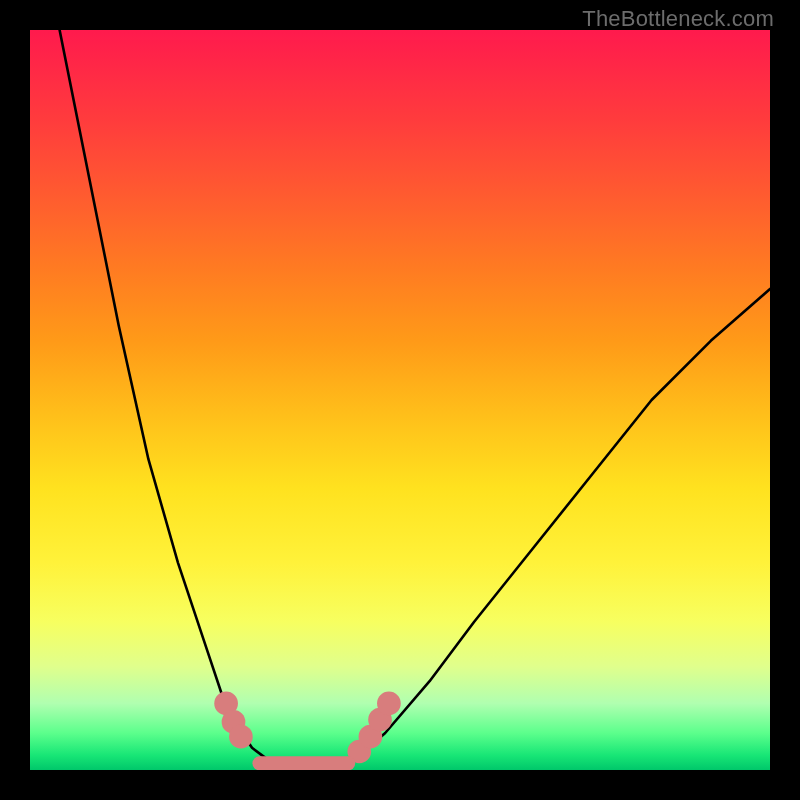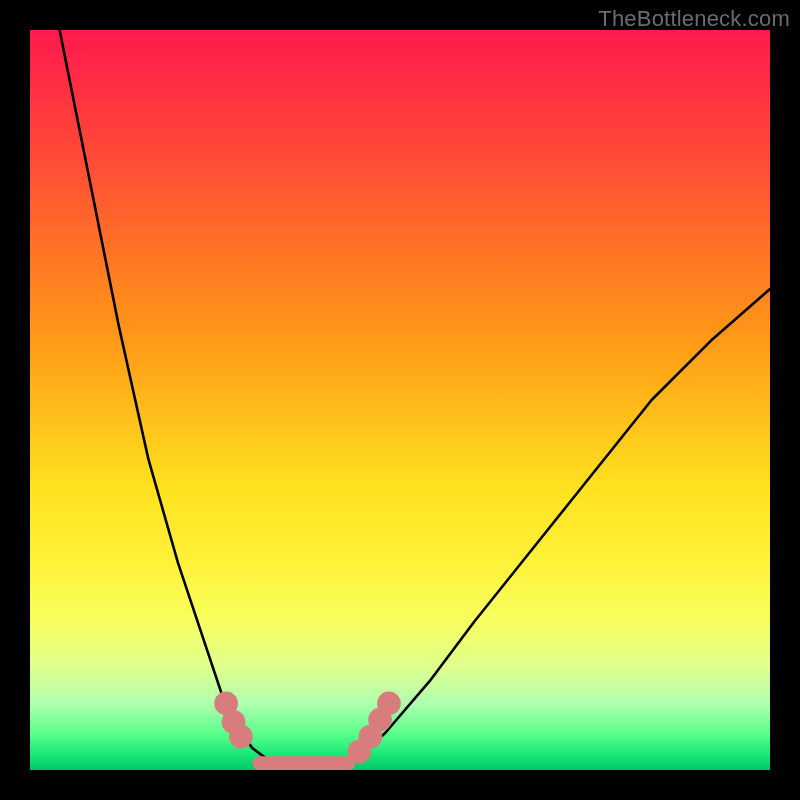--- a/index.html
+++ b/index.html
@@ -37,21 +37,21 @@
       #e0ff8c 86%,
       #b0ffb0 91%,
       #5cff8c 95%,
       #18e676 98%,
       #00c76a 100%
     );
   }
   .watermark {
     position: absolute;
     top: 6px;
-    right: 10px;
+    right: 26px;
     color: #6c6c6c;
     font-size: 22px;
     font-weight: 500;
     letter-spacing: 0.2px;
     user-select: none;
     margin-left: 37px;
   }
   svg.overlay {
     position: absolute;
     left: 0;

